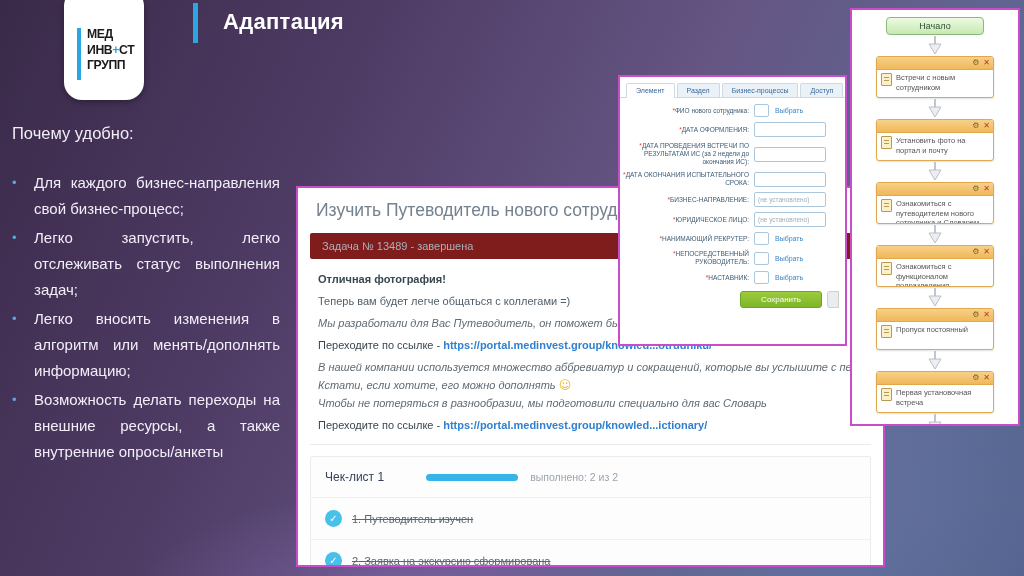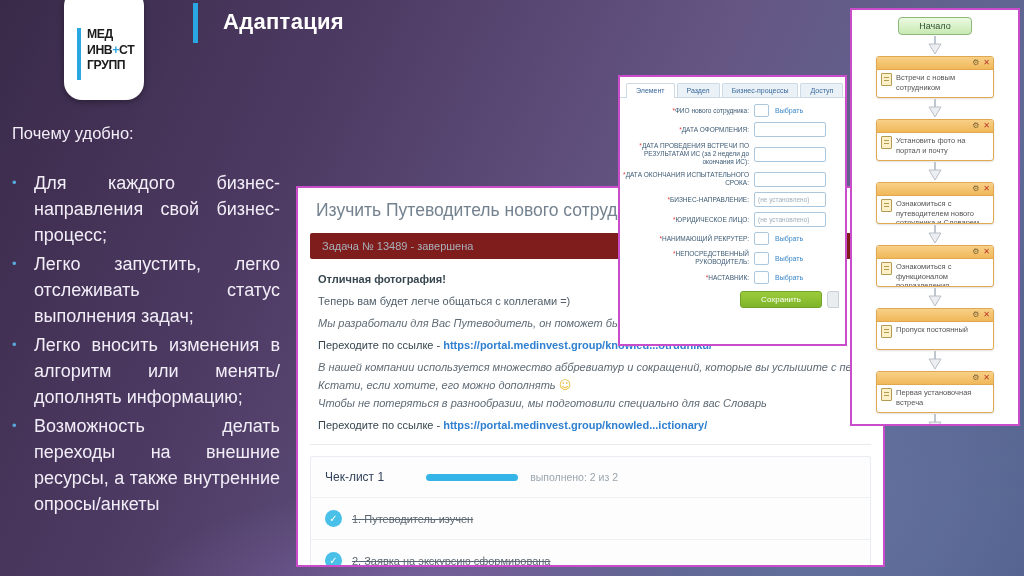--- a/index.html
+++ b/index.html
@@ -26,21 +26,21 @@
   
   .title-accent { left:193px; top:3px; width:5px; height:40px; background:#2aa6e2; }
   .slide-title { left:223px; top:9px; color:#fff; font-size:22px; font-weight:bold; letter-spacing:.3px; }
 
   
   .why { left:12px; top:124px; width:268px; color:#f2eef8; }
   .why-heading { font-size:16.5px; margin-bottom:27px; }
   .why-list { list-style:none; }
   .why-item { display:flex; margin-bottom:3px; }
   .why-dot { width:22px; flex:0 0 22px; color:#57a8dc; font-size:13px; line-height:26px; }
-  .why-text { flex:1; font-size:18px; line-height:26px; text-align:justify; text-align-last:left; }
+  .why-text { flex:1; font-size:15px; line-height:26px; text-align:justify; text-align-last:left; }
 
   
   .win { background:#fff; border:2px solid #c94ccb; overflow:hidden; }
 
   
   .task-win { left:296px; top:186px; width:589px; height:381px; z-index:1; }
   .task-title { color:#74828f; font-size:17.5px; padding:12px 16px 10px 18px; white-space:nowrap; }
   .task-status { margin:2px 12px 0 12px; background:#7f1d1d; border-radius:2px;
     color:#a7b1ba; font-size:11px; padding:7px 12px; }
   .task-body { padding:4px 20px 0 20px; font-size:11px; color:#505e69; }
@@ -79,21 +79,21 @@
   .pick-box { width:15px; height:13px; border:1px solid #aac7dd; border-radius:2px; background:#fff; }
   .pick-link { font-size:7px; color:#3a87c8; margin-left:6px; }
   .form-footer { display:flex; justify-content:flex-end; align-items:center; margin-top:7px; padding-right:0; }
   .save-btn { width:82px; height:17px; border-radius:3px; border:1px solid #6fa526;
     background:linear-gradient(#9ccb3b,#7fb52a); color:#fff; font-size:8px; text-align:center; line-height:16px; }
   .btn-sliver { width:12px; height:17px; margin-left:5px; border:1px solid #c9d1d7; background:#e9edf0; border-radius:3px 0 0 3px; }
 
   
   .flow-win { left:850px; top:8px; width:170px; height:418px; z-index:2; }
   .flow-col { display:flex; flex-direction:column; align-items:center; padding-top:7px; }
-  .flow-start { width:74px; height:18px; background:linear-gradient(#ecfae2,#c6e9b2);
+  .flow-start { width:98px; height:18px; background:linear-gradient(#ecfae2,#c6e9b2);
     border:1px solid #8cb87c; border-radius:4px; color:#2f4f2f; font-size:9px;
     text-align:center; line-height:16px; }
   .flow-arrow { height:21px; display:flex; align-items:center; justify-content:center; }
   .flow-card { width:118px; border:1px solid #e0a94f; border-radius:3px; background:#fff; box-shadow:0 1px 2px rgba(0,0,0,.12); }
   .flow-card-head { height:13px; background:linear-gradient(#f8d088,#f0b85a); border-bottom:1px solid #e3a84e;
     display:flex; justify-content:flex-end; align-items:center; padding:0 3px; border-radius:2px 2px 0 0; }
   .gear-ic { font-size:8px; color:#7a6434; line-height:10px; font-family:"DejaVu Sans",sans-serif; }
   .close-ic { font-size:8px; color:#b93a2b; font-weight:bold; margin-left:4px; line-height:10px; font-family:"DejaVu Sans",sans-serif; }
   .flow-card-body { display:flex; padding:3px 3px 3px 4px; height:27px; overflow:hidden; }
   .clip-ic { flex:0 0 11px; height:13px; background:#fbf0c8; border:1px solid #b59a52; border-radius:1px; margin-right:4px; position:relative; }

